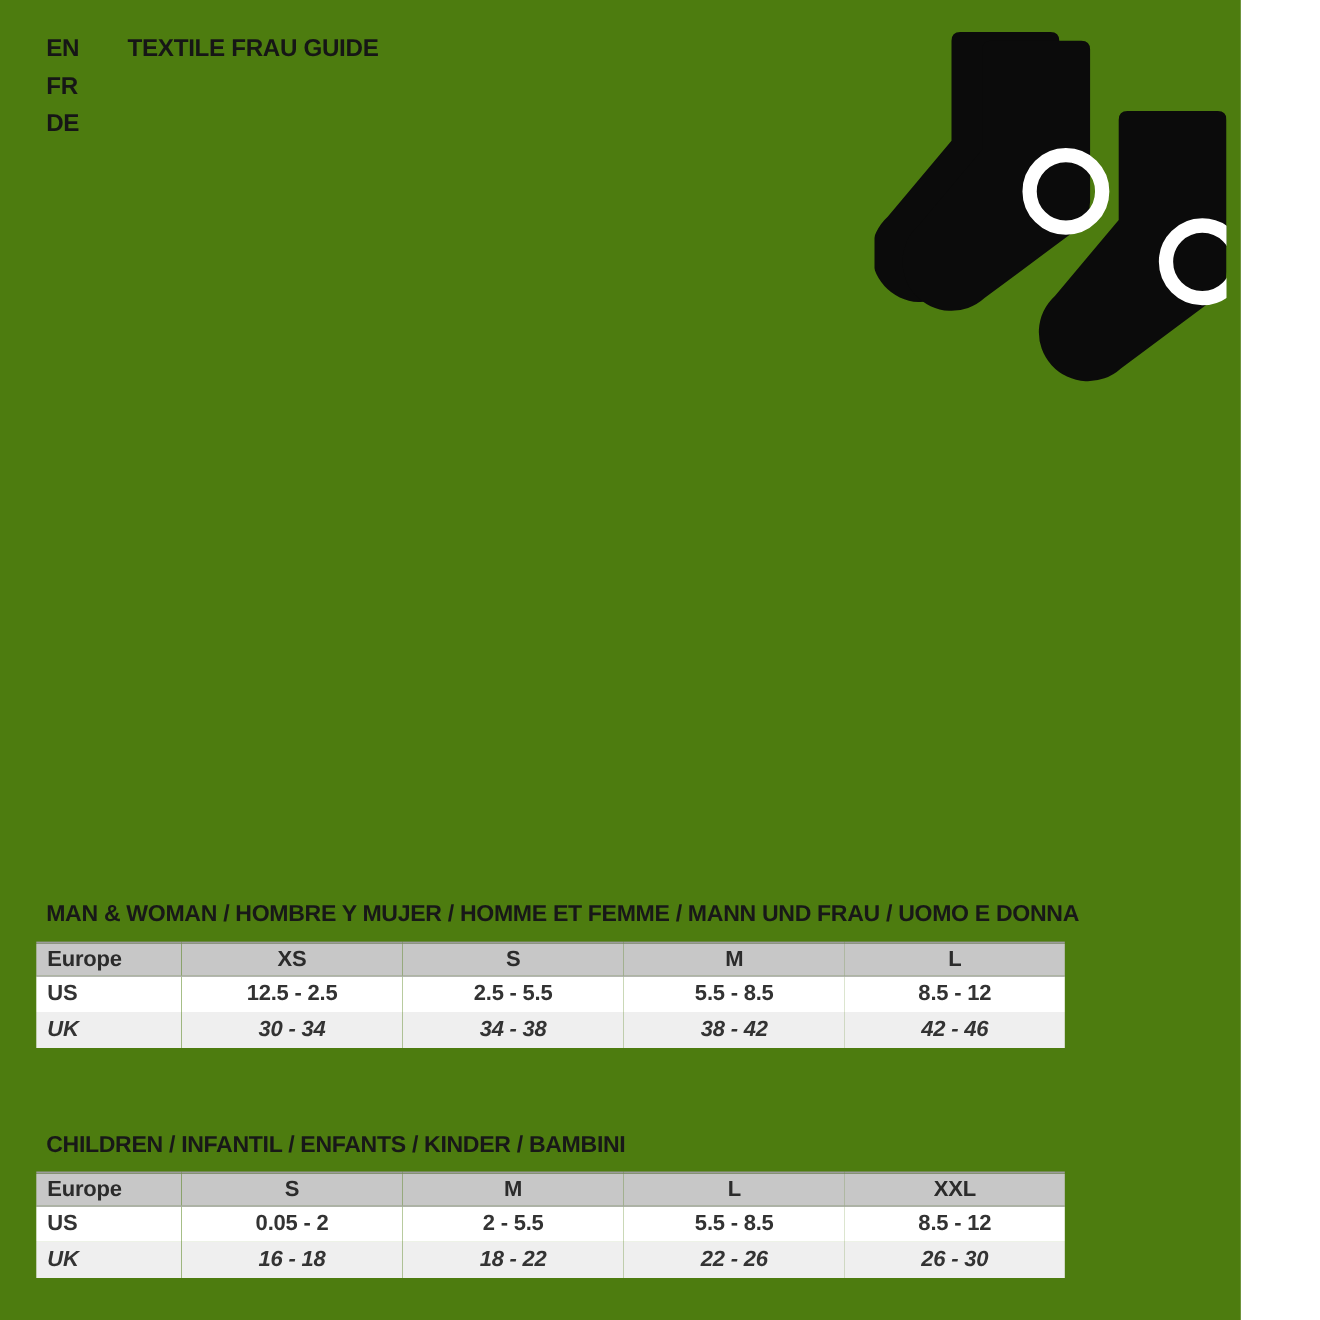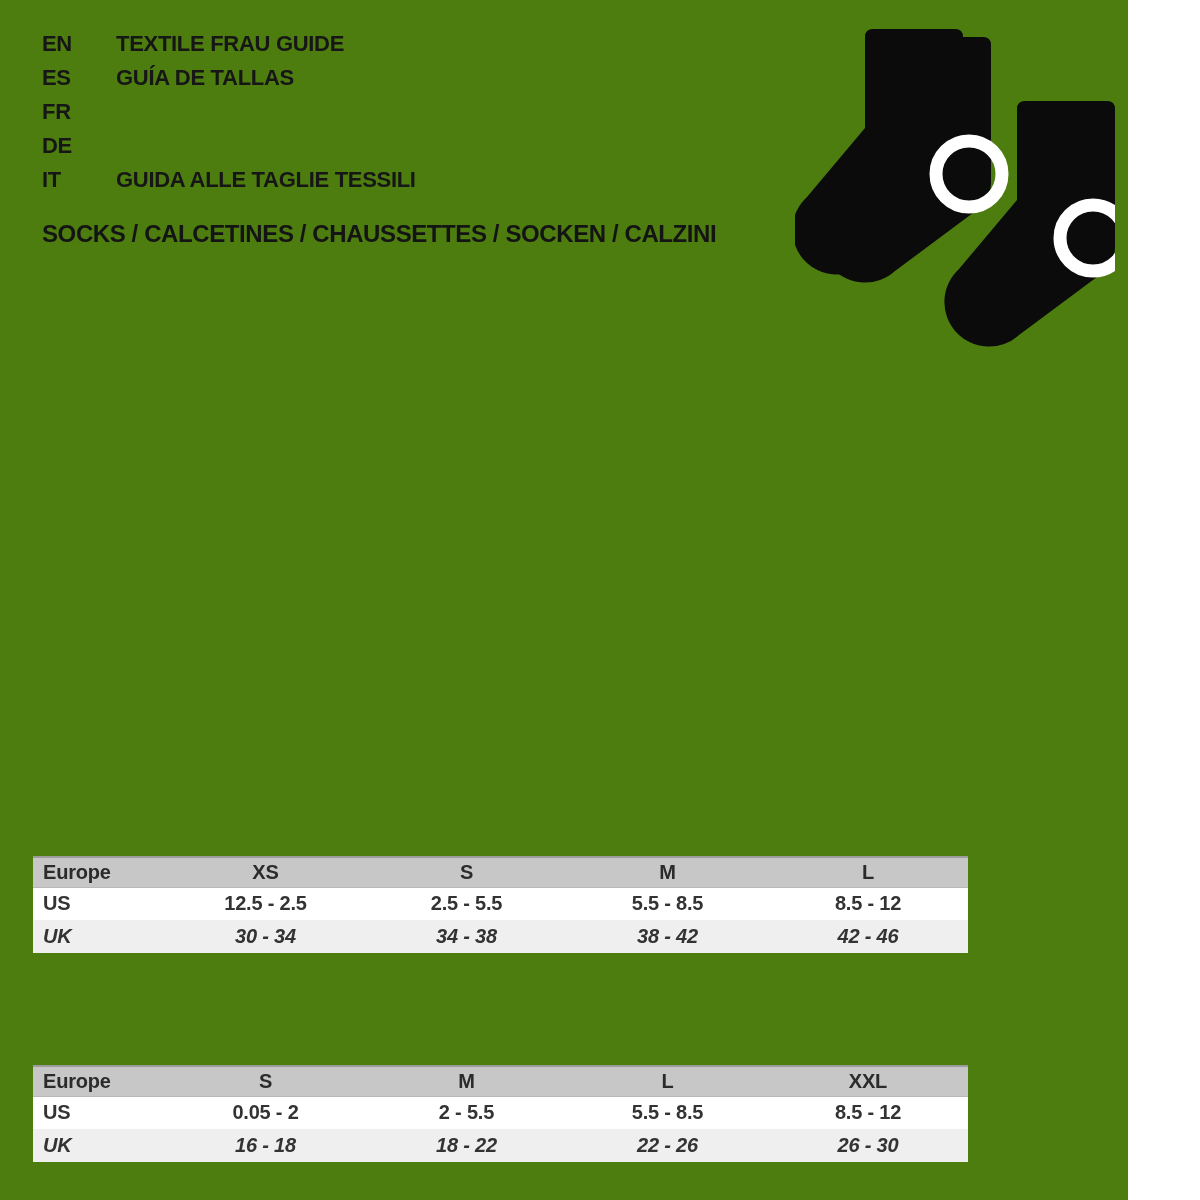--- a/index.html
+++ b/index.html
@@ -129,55 +129,47 @@
 <body>
 
 <div class="canvas">
 
   <div class="lang-guide">
     <div class="lang-row">
       <span class="lang-code">EN</span>
       <span class="lang-label">TEXTILE FRAU GUIDE</span>
     </div>
     <div class="lang-row">
-      <span class="lang-code">ES</span>
-      <span class="lang-label">GUÍA DE TALLAS</span>
-    </div>
-    <div class="lang-row">
       <span class="lang-code">FR</span>
     </div>
     <div class="lang-row">
       <span class="lang-code">DE</span>
     </div>
-    <div class="lang-row">
-      <span class="lang-code">IT</span>
-      <span class="lang-label">GUIDA ALLE TAGLIE TESSILI</span>
-    </div>
   </div>
 
-  <div class="category-title">SOCKS / CALCETINES / CHAUSSETTES / SOCKEN / CALZINI</div>
 
   <svg class="socks-icon" viewBox="0 0 320 330" xmlns="http://www.w3.org/2000/svg" aria-hidden="true">
     <g id="sock-shape">
       <path d="M 78 4
                Q 70 4 70 12
                L 70 103
                L 12 172
                A 43 43 0 1 0 72 238
                L 158 174
                Q 168 164 168 150
                L 168 12
                Q 168 4 160 4
                Z" fill="#0b0b0b"></path>
       <circle cx="146" cy="141" r="33" fill="none" stroke="#ffffff" stroke-width="13"></circle>
     </g>
     <use href="#sock-shape" transform="translate(152,72)"></use>
     <use href="#sock-shape" transform="translate(28,8)"></use>
   </svg>
 
+  <div class="size-section-title" id="t1-title">MAN &amp; WOMAN / HOMBRE Y MUJER / HOMME ET FEMME / MANN UND FRAU / UOMO E DONNA</div>
   <table class="size-table" id="t1">
     <colgroup>
       <col style="width:132px">
       <col style="width:201px">
         <col style="width:201px">
         <col style="width:201px">
         <col style="width:200px">
     </colgroup>
     <thead>
       <tr>
@@ -199,20 +191,21 @@
       <tr class="alt">
         <td class="lbl">UK</td>
         <td>30 - 34</td>
         <td>34 - 38</td>
         <td>38 - 42</td>
         <td>42 - 46</td>
       </tr>
     </tbody>
   </table>
 
+  <div class="size-section-title" id="t2-title">CHILDREN / INFANTIL / ENFANTS / KINDER / BAMBINI</div>
   <table class="size-table" id="t2">
     <colgroup>
       <col style="width:132px">
       <col style="width:201px">
         <col style="width:201px">
         <col style="width:201px">
         <col style="width:200px">
     </colgroup>
     <thead>
       <tr>

